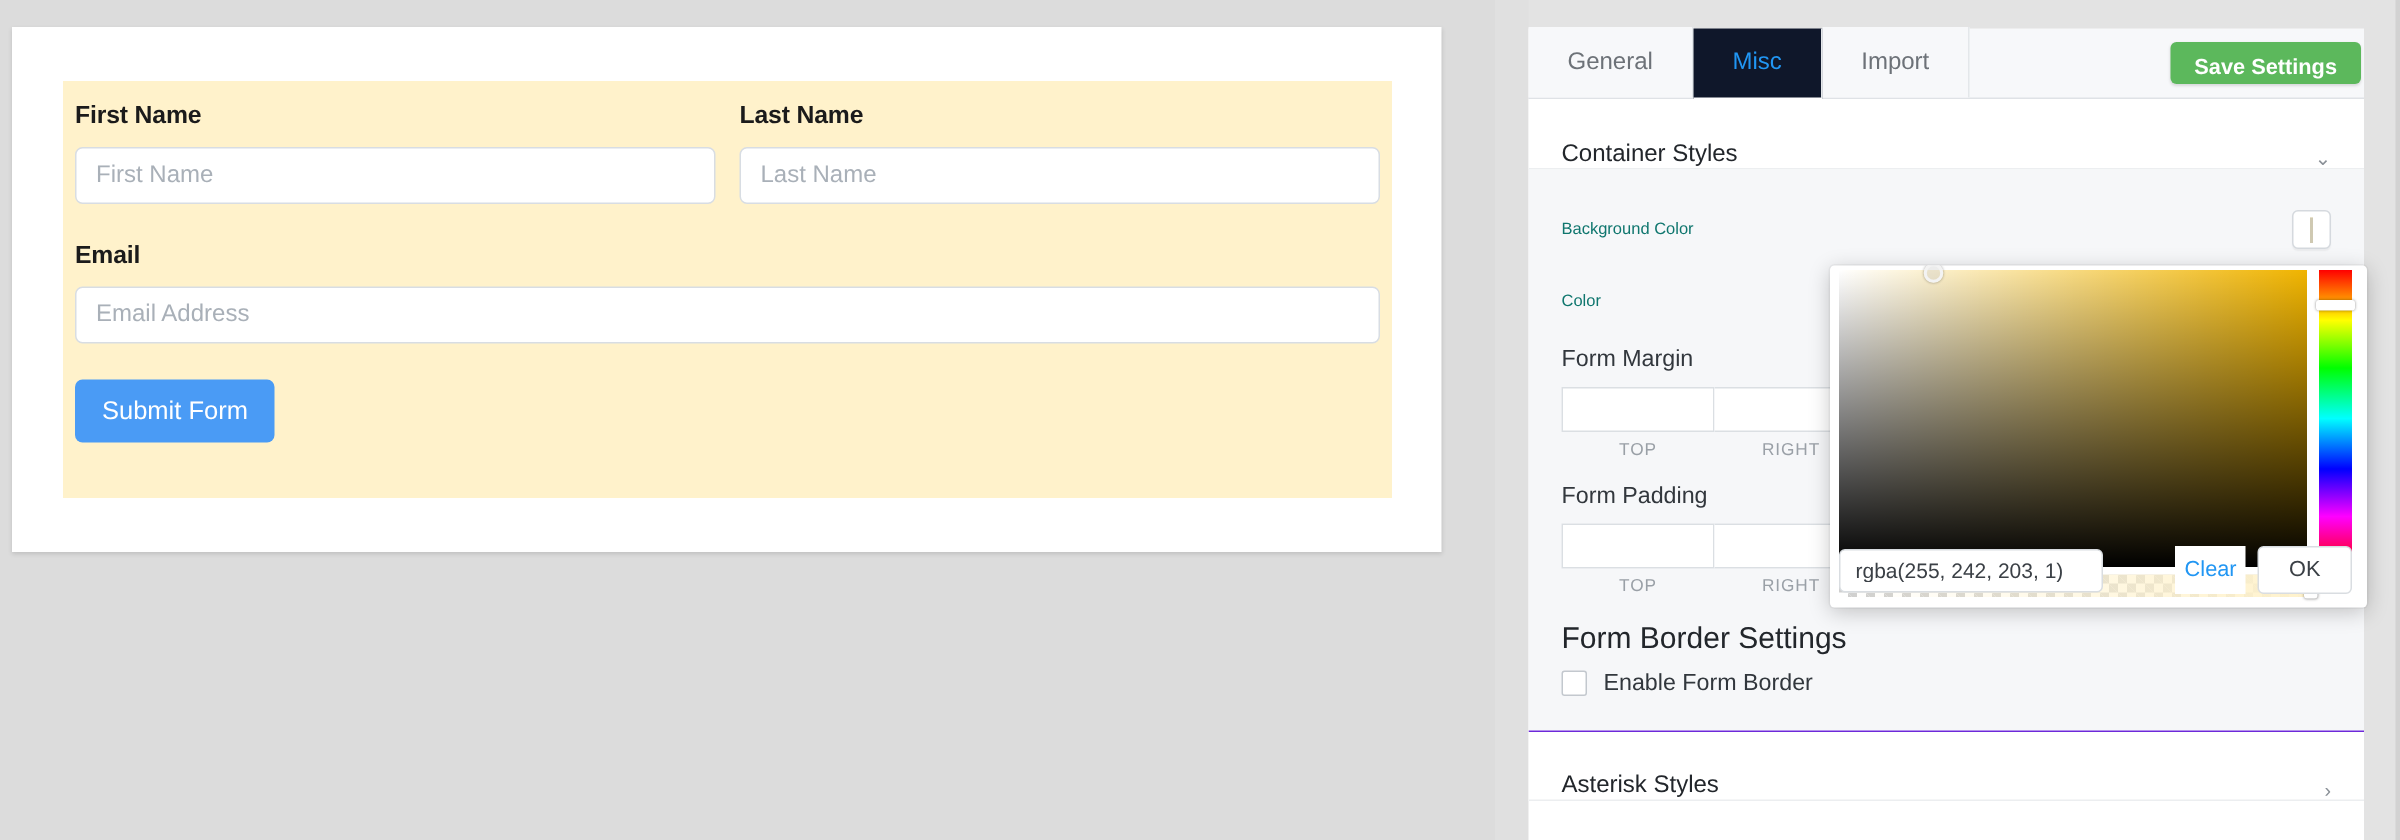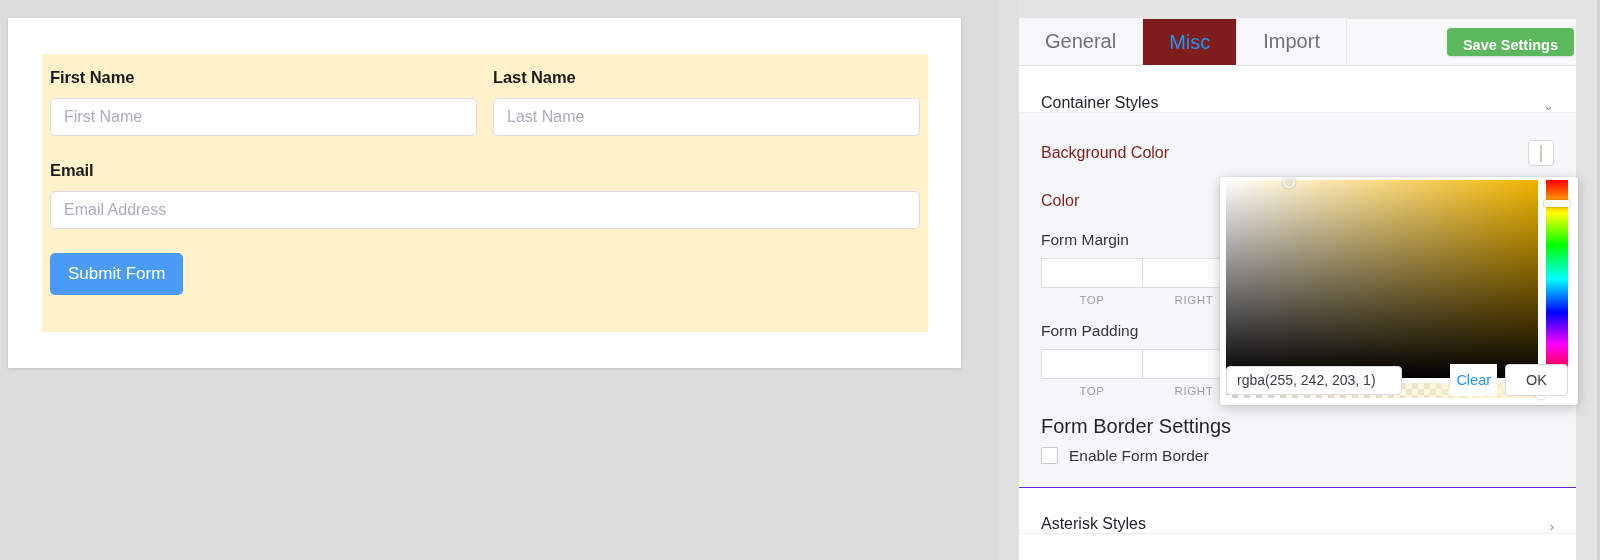--- a/index.html
+++ b/index.html
@@ -117,29 +117,29 @@
     background: #f7f8fa;
     border-bottom: 1px solid #dfe2e6;
     display: flex;
     align-items: flex-end;
   }
   .tab {
     height: 47px;
     display: flex;
     align-items: center;
     padding: 0 26px;
-    font-size: 20px;
+    font-size: 16px;
     color: #6d7278;
     background: #f7f8fa;
     cursor: pointer;
     border-right: 1px solid #e4e7ea;
     white-space: nowrap;
   }
   .tab.active {
-    background: #7f1d1d;
+    background: #0f172a;
     color: #2196f3;
     border-bottom: 1px solid #ffffff;
     margin-bottom: -1px;
   }
 
   #save-settings-button {
     position: absolute;
     right: 2px;
     top: 9px;
     background: #5cb85c;
@@ -191,22 +191,22 @@
     padding: 16px 22px 14px 22px;
   }
 
   .setting-row {
     display: flex;
     align-items: center;
     justify-content: space-between;
     height: 48px;
   }
   .setting-label {
-    font-size: 16px;
-    color: #7f1d1d;
+    font-size: 11px;
+    color: #0f766e;
   }
 
   .color-swatch-btn {
     width: 26px;
     height: 26px;
     border: 1px solid #d5d9de;
     border-radius: 4px;
     background: #ffffff;
     padding: 3px;
     cursor: pointer;

